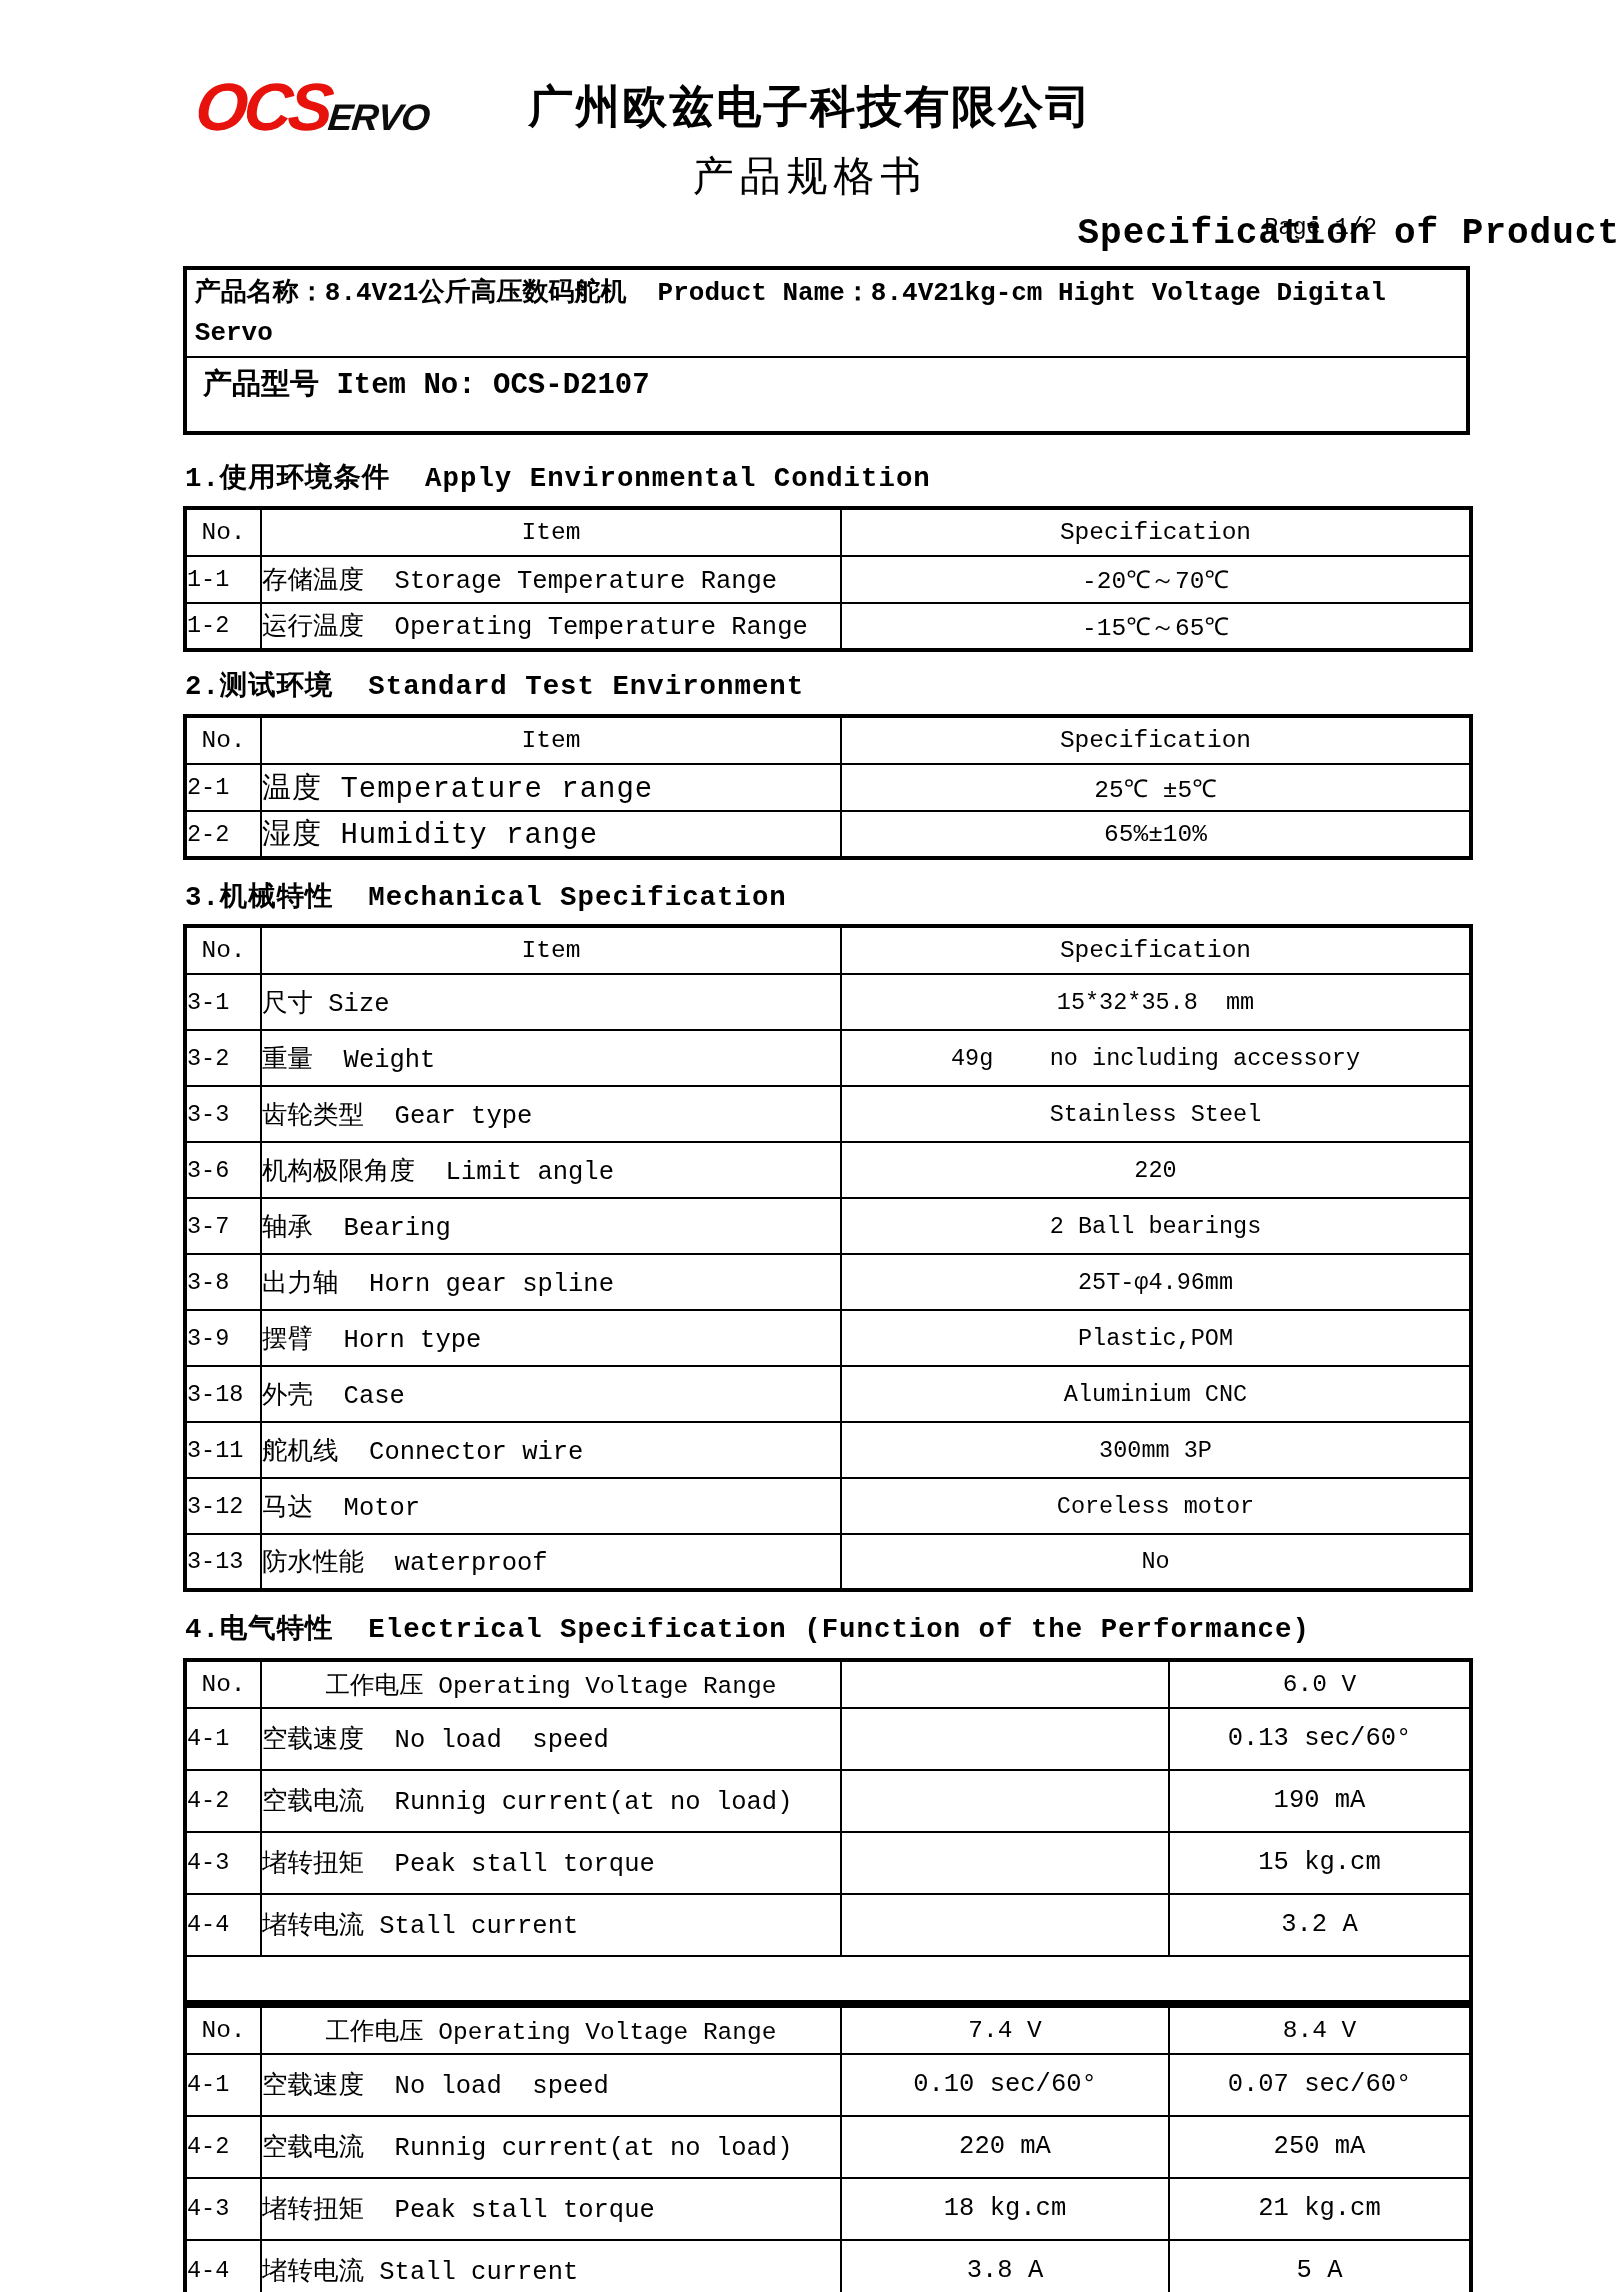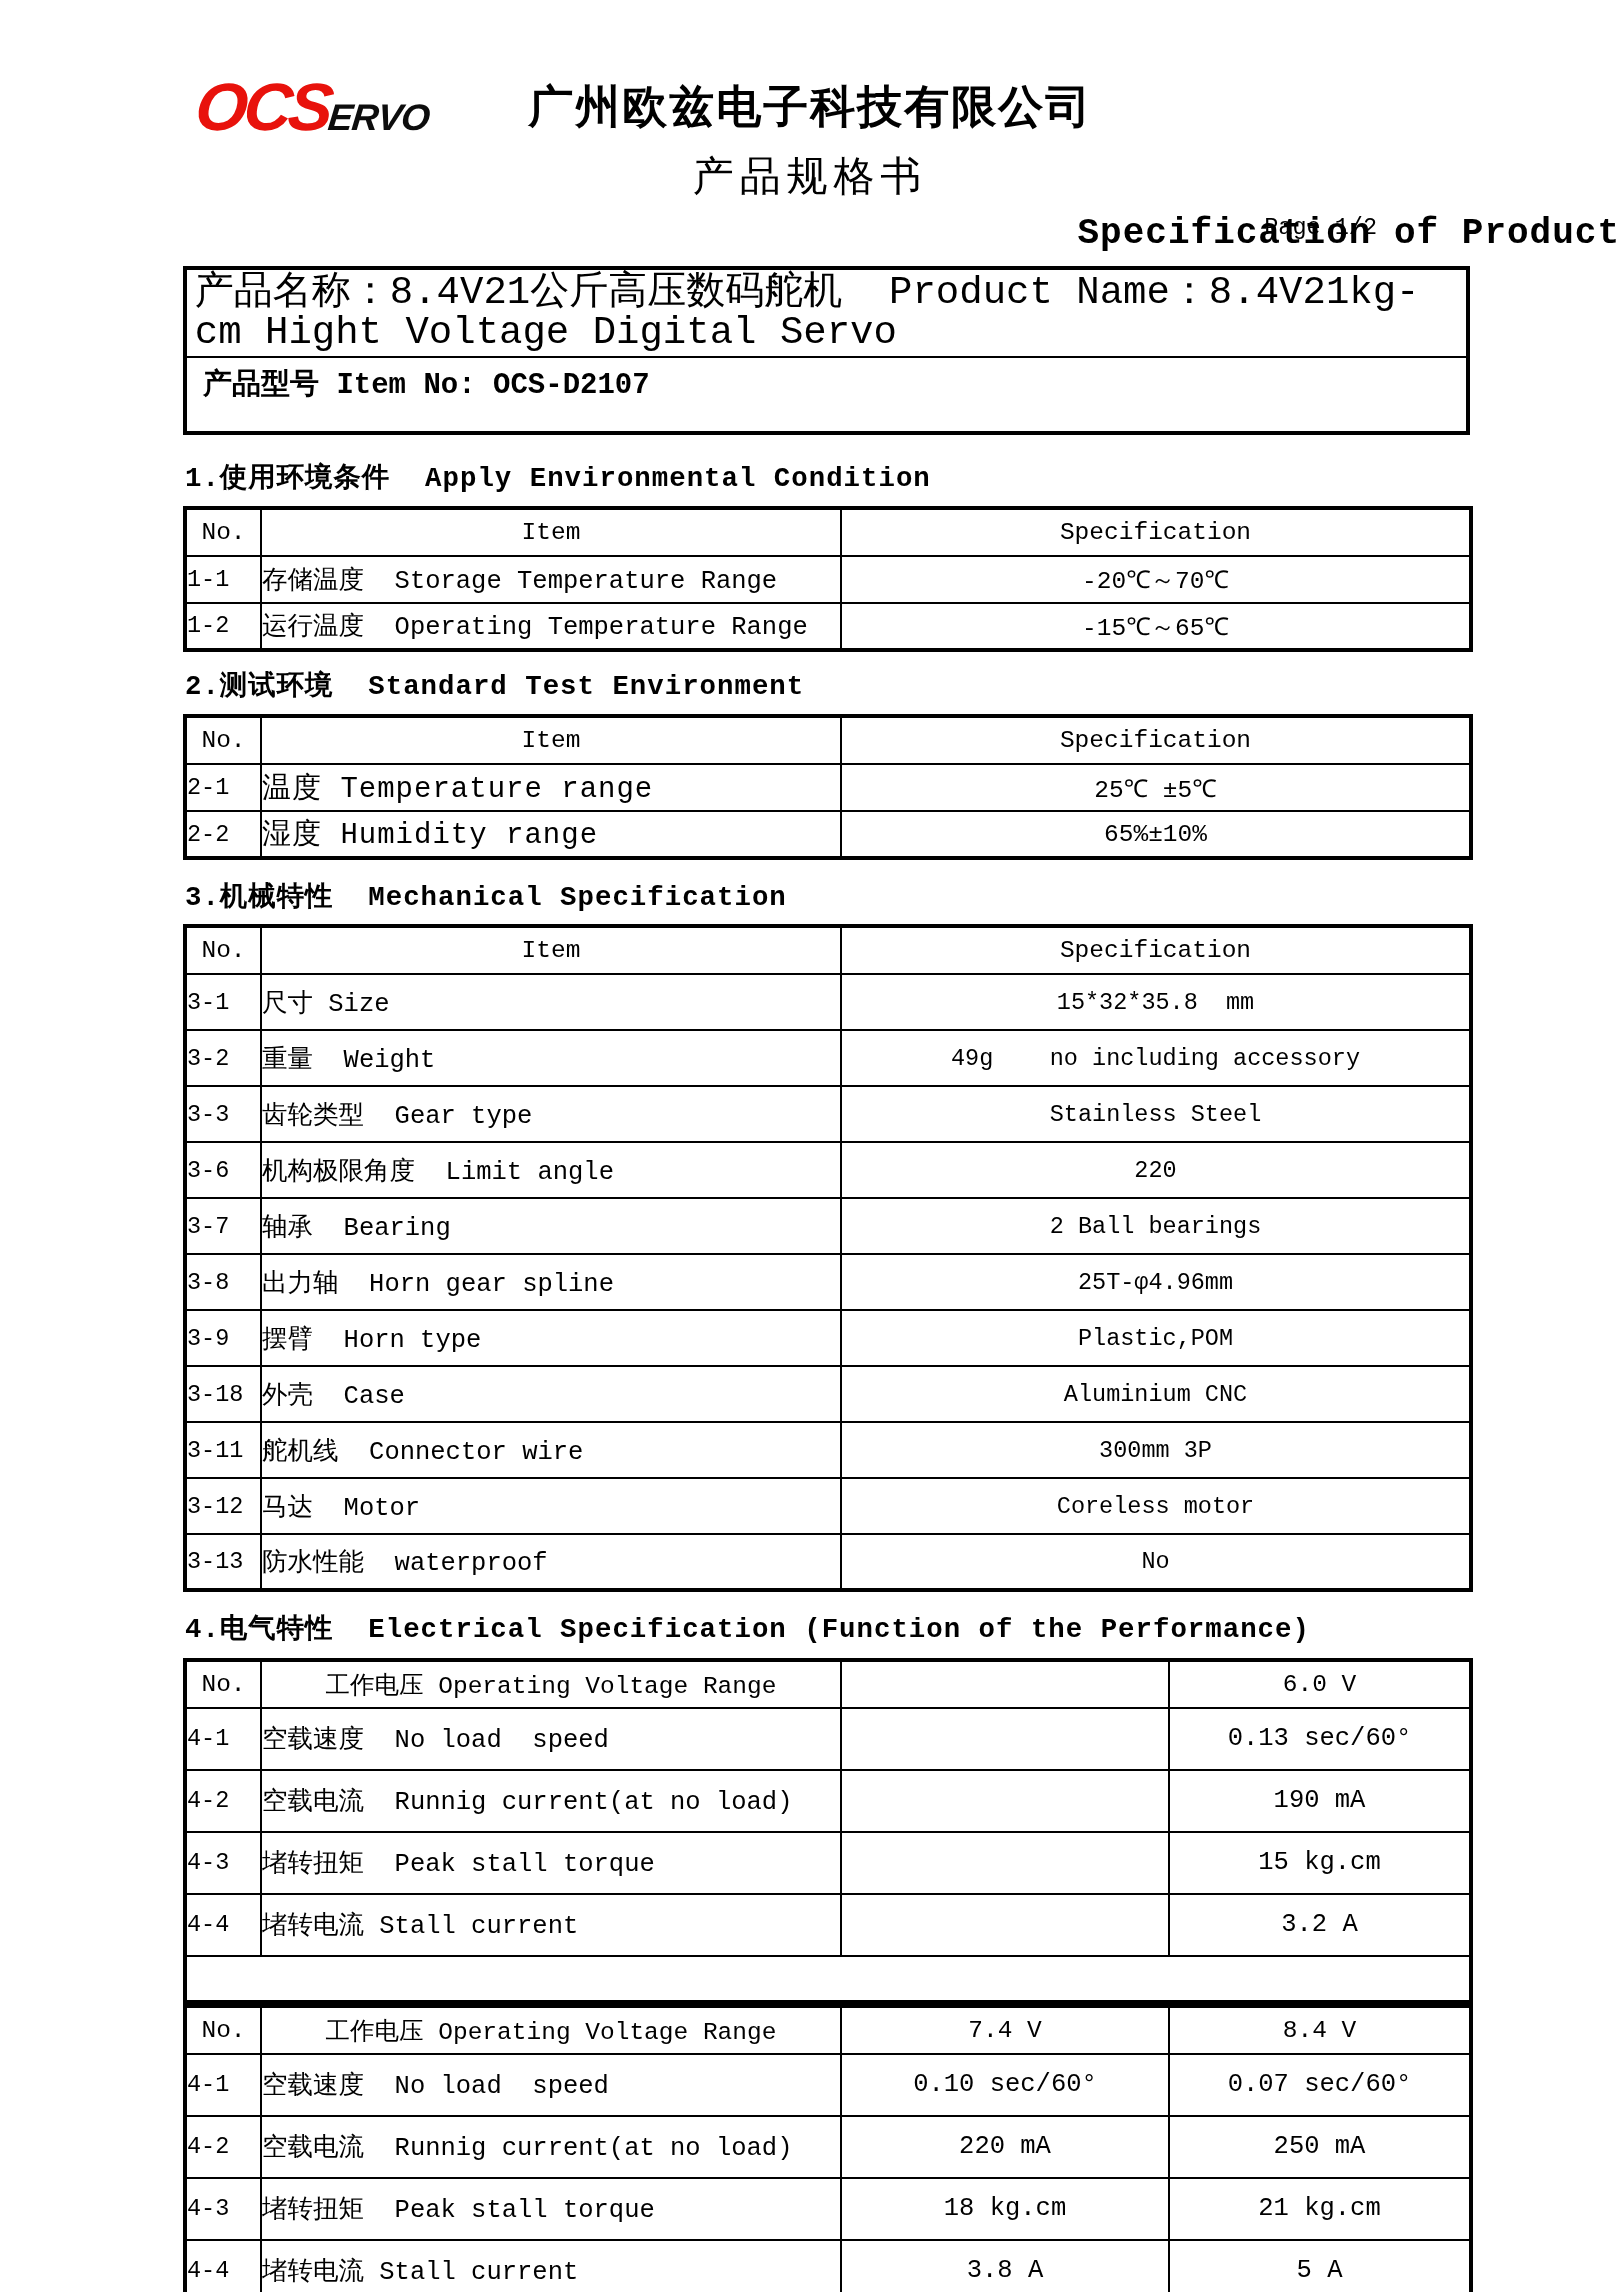--- a/index.html
+++ b/index.html
@@ -19,21 +19,21 @@
         font-family:"Liberation Sans","DejaVu Sans",sans-serif;}
   .doc-title-cn{text-align:center;font-size:41px;margin-top:11.8px;letter-spacing:5.9px;}
   .doc-title-row{position:relative;text-align:right;margin-top:9px;height:39px;}
   .doc-title-en{font-size:36px;font-weight:bold;letter-spacing:1px;}
   .page-number{position:absolute;right:243px;bottom:11px;font-size:23.5px;}
   
   .content{margin-left:183px;width:1287px;}
   
   .product-box{border:4.9px solid #000;margin-top:14.7px;}
   .product-box .row1{min-height:78px;border-bottom:2.9px solid #000;padding:2.9px 7.8px 2.9px 7.8px;
-        font-size:39px;font-weight:normal;line-height:40px;white-space:pre-wrap;}
+        font-size:26px;font-weight:bold;line-height:40px;white-space:pre-wrap;}
   .product-box .row2{height:73px;padding:0 16px;font-size:29px;font-weight:bold;line-height:56px;
         white-space:pre-wrap;}
   
   .sec-heading{font-size:27.4px;font-weight:bold;white-space:pre-wrap;letter-spacing:1px;}
   .h1{margin:23.5px 0 10.8px 2px;}
   .h2{margin:15.7px 0 10.8px 2px;}
   .h3{margin:17.6px 0 10.8px 2px;}
   .h4{margin:17.6px 0 11.8px 2px;}
   
   table.spec-table{border-collapse:collapse;table-layout:fixed;width:1287px;border:4.9px solid #000;}

